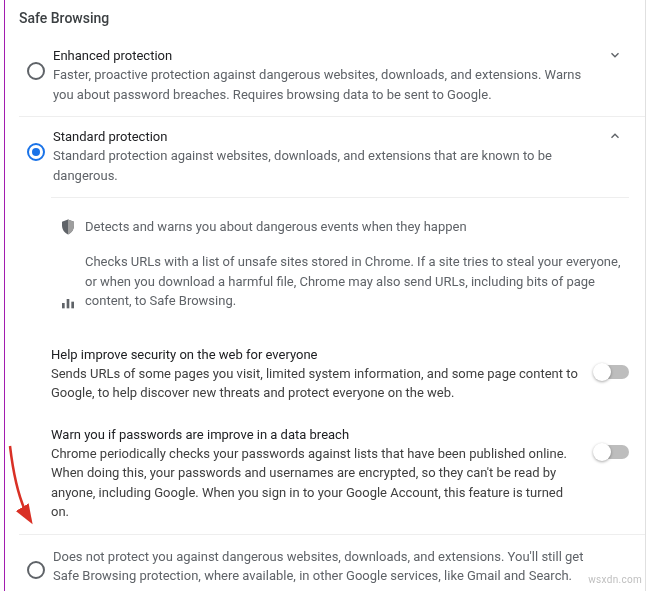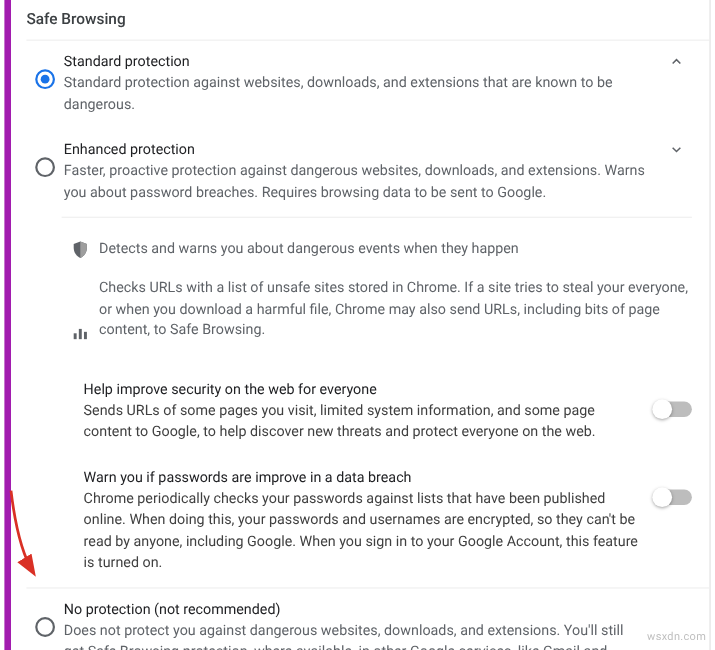--- a/index.html
+++ b/index.html
@@ -7,21 +7,21 @@
     font-family: Roboto, "Segoe UI", Arial, sans-serif;
     font-size: 13px;
     color: #5f6368;
     background: #fff;
     width: 650px;
     height: 591px;
     overflow: hidden;
     position: relative;
   }
   .panel {
-    border-left: 6px solid #a21caf;
+    border-left: 1px solid #a21caf;
     border-right: 1px solid #e0e0e0;
     margin: 0 4px;
     height: 591px;
     padding: 6px 0 0 0;
   }
   .section-title {
     font-size: 14px;
     color: #3c4043;
     padding: 4px 0 10px 14px;
     font-weight: 500;
@@ -103,21 +103,21 @@
     line-height: 1.5;
     color: #5f6368;
   }
   .sub-option {
     display: flex;
     align-items: flex-start;
     margin-left: 46px;
     margin-right: 16px;
     padding: 12px 0;
   }
-  .sub-text { flex: 1; margin-left: 20px; }
+  .sub-text { flex: 1; }
   .sub-title {
     color: #202124;
     font-size: 13px;
     margin-bottom: 2px;
   }
   .sub-desc {
     color: #404040;
     font-size: 13px;
     line-height: 1.5;
   }
@@ -155,49 +155,49 @@
     letter-spacing: .3px;
   }
   svg { display: block; }
 </style>
 </head>
 <body>
 
 <div class="panel">
   <div class="section-title">Safe Browsing</div>
 
+  <div class="option-row first">
+    <div class="radio-col">
+      <div class="radio"></div>
+    </div>
+    <div class="text-col">
+      <div class="opt-title">Enhanced protection</div>
+      <div class="opt-desc">Faster, proactive protection against dangerous websites, downloads, and extensions. Warns you about password breaches. Requires browsing data to be sent to Google.</div>
+    </div>
+    <div class="chevron-col">
+      <span>
+        <svg width="14" height="14" viewBox="0 0 24 24" fill="none" stroke="#5f6368" stroke-width="2.4">
+            <polyline points="6 9 12 15 18 9"></polyline>
+          </svg>
+      </span>
+    </div>
+  </div>
+
   <div class="option-row">
     <div class="radio-col">
       <div class="radio selected"></div>
     </div>
     <div class="text-col">
       <div class="opt-title">Standard protection</div>
       <div class="opt-desc">Standard protection against websites, downloads, and extensions that are known to be dangerous.</div>
     </div>
     <div class="chevron-col">
       <span>
         <svg width="14" height="14" viewBox="0 0 24 24" fill="none" stroke="#5f6368" stroke-width="2.4">
             <polyline points="6 15 12 9 18 15"></polyline>
-          </svg>
-      </span>
-    </div>
-  </div>
-
-  <div class="option-row first">
-    <div class="radio-col">
-      <div class="radio"></div>
-    </div>
-    <div class="text-col">
-      <div class="opt-title">Enhanced protection</div>
-      <div class="opt-desc">Faster, proactive protection against dangerous websites, downloads, and extensions. Warns you about password breaches. Requires browsing data to be sent to Google.</div>
-    </div>
-    <div class="chevron-col">
-      <span>
-        <svg width="14" height="14" viewBox="0 0 24 24" fill="none" stroke="#5f6368" stroke-width="2.4">
-            <polyline points="6 9 12 15 18 9"></polyline>
           </svg>
       </span>
     </div>
   </div>
 
   <div class="detail-block">
     <div class="detail-item">
       <div class="detail-icon">
         <svg width="18" height="18" viewBox="0 0 24 24">
             <path d="M12 2l8 3v5c0 5.25-3.4 10.1-8 12-4.6-1.9-8-6.75-8-12V5l8-3z" fill="#5f6368"></path>
@@ -234,21 +234,20 @@
     <div class="toggle"></div>
   </div>
 
   <div class="divider"></div>
 
   <div class="option-row" style="border-top:none">
     <div class="radio-col">
       <div class="radio"></div>
     </div>
     <div class="text-col">
-      <div class="opt-title">No protection (not recommended)</div>
       <div class="opt-desc">Does not protect you against dangerous websites, downloads, and extensions. You'll still get Safe Browsing protection, where available, in other Google services, like Gmail and Search.</div>
     </div>
     <div class="chevron-col"></div>
   </div>
 </div>
 
 <svg class="arrow" width="44" height="90">
   <defs>
     <marker id="ah" markerWidth="10" markerHeight="10" refX="6" refY="3" orient="auto">
       <path d="M0,0 L8,3 L0,6 Z" fill="#d93025"></path>

